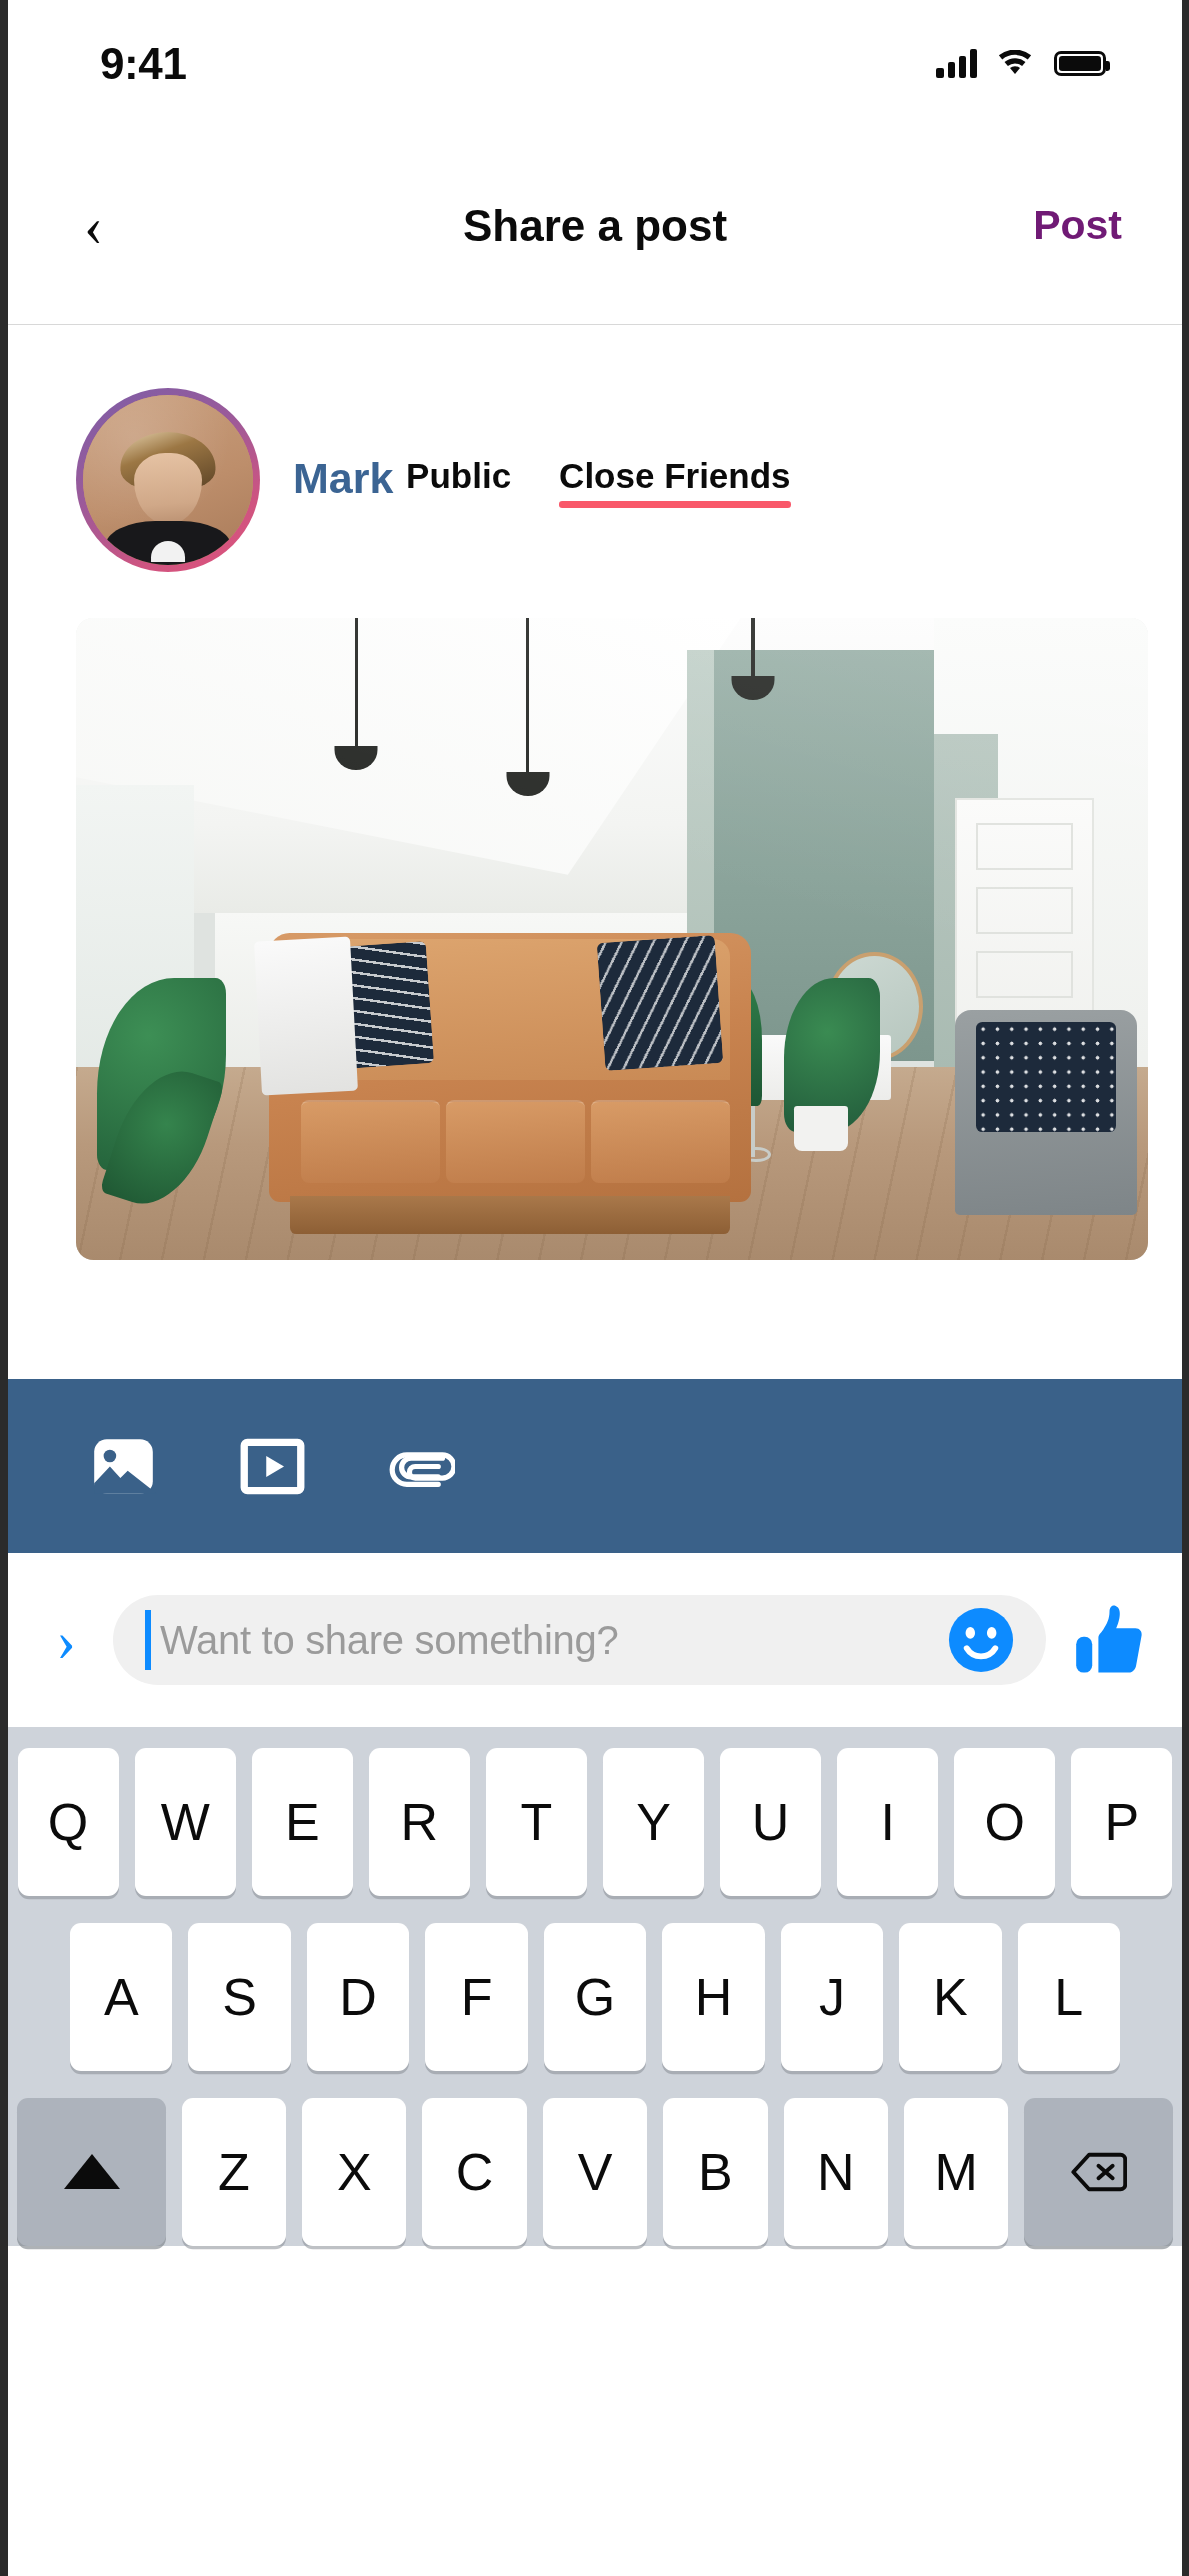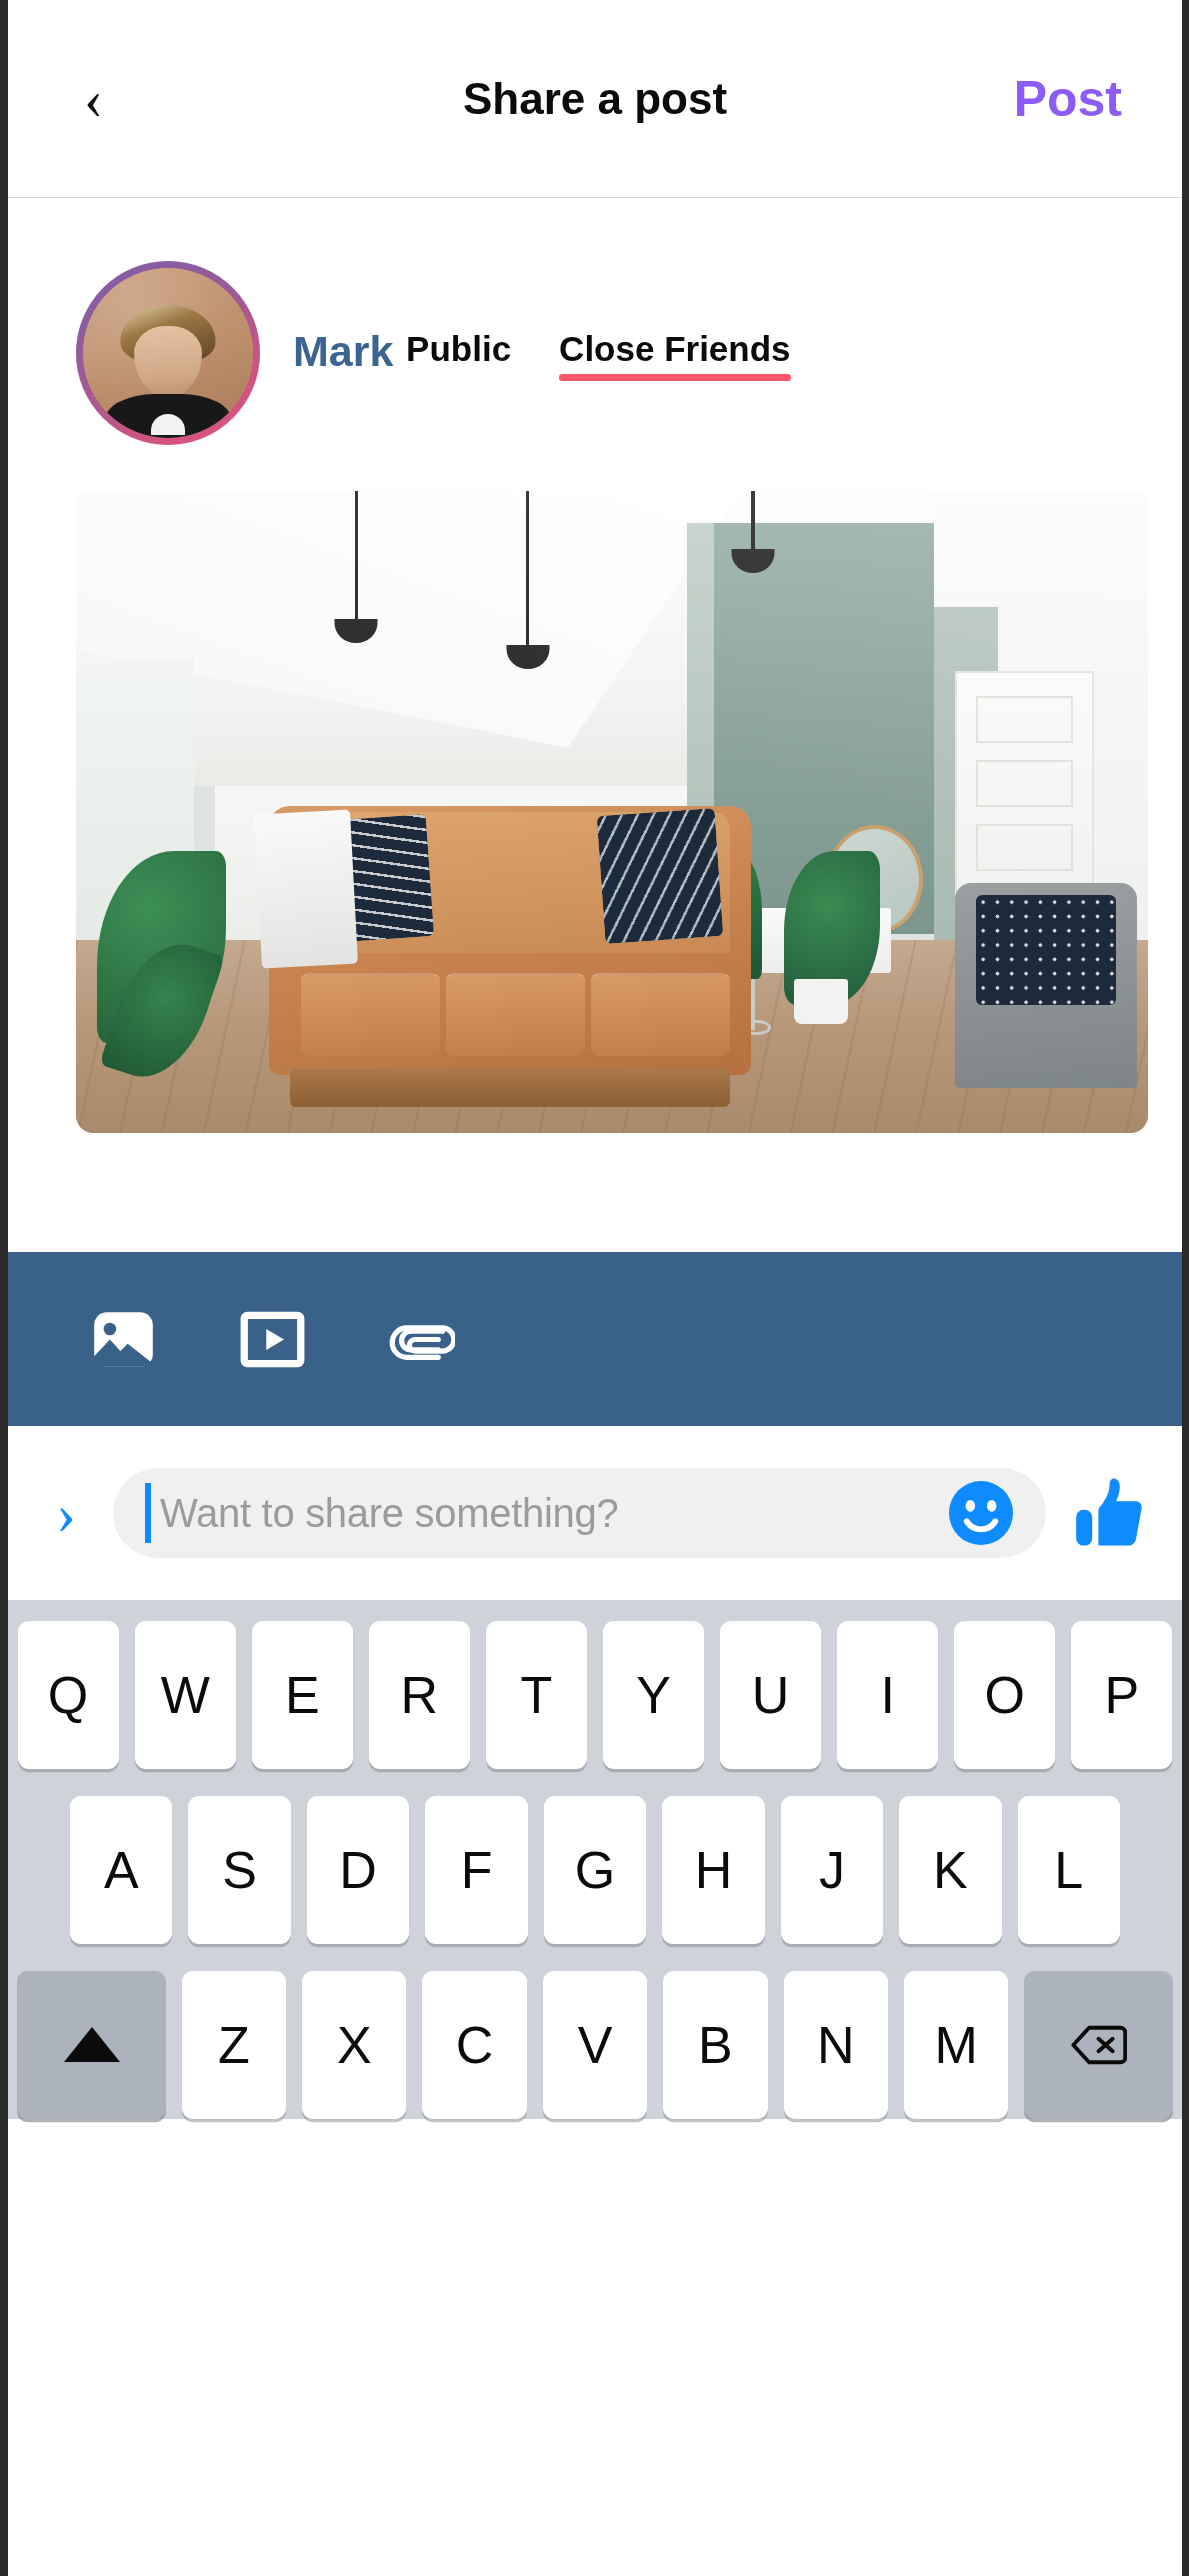--- a/index.html
+++ b/index.html
@@ -65,22 +65,22 @@
     font-size:57px; font-weight:400; color:#0b0b0b;
     line-height:1; cursor:pointer; width:71px;
     font-family:"Liberation Serif", serif;
   }
   .nav-title {
     position:absolute; left:0; right:0; text-align:center;
     font-size:44px; font-weight:700; color:#0b0b0b;
     pointer-events:none;
   }
   .nav-post {
-    margin-left:auto; font-size:50px; font-weight:700;
-    color:#8b5cf6; cursor:pointer; z-index:2;
+    margin-left:auto; font-size:41px; font-weight:700;
+    color:#701a75; cursor:pointer; z-index:2;
   }
 
   
   .composer { padding:63px 68px 0 68px; background:#fff; }
 
   .user-row { display:flex; align-items:center; gap:33px; }
   .avatar-ring {
     width:184px; height:184px; border-radius:50%;
     background:linear-gradient(150deg,#7b5ea7 0%,#9a5a9a 40%,#cf5480 75%,#e0537b 100%);
     padding:7.1px; flex:0 0 auto;
@@ -298,20 +298,39 @@
   }
   .key.wide { flex:1.42; background:#adb3bc; box-shadow:0 3.2px 0 rgba(120,126,134,.6); }
   .key.wide svg { width:57px; height:44px; display:block; }
   .key .tri { width:0;height:0;border-left:28.6px solid transparent;border-right:28.6px solid transparent;border-bottom:35px solid #0b0b0b; }
 </style>
 </head>
 <body>
 
 <div class="phone">
 
+  <div class="statusbar">
+    <div class="status-time">9:41</div>
+    <div class="status-icons">
+      <div class="signal">
+          <i></i>
+          <i></i>
+          <i></i>
+          <i></i>
+        </div>
+      <svg width="36" height="27" viewBox="0 0 46 34">
+        <path d="M23 30.5 16.6 22.8a10 10 0 0 1 12.8 0Z" fill="#0b0b0b"></path>
+        <path d="M9.6 15.2a21 21 0 0 1 26.8 0l-4.3 5.1a14.4 14.4 0 0 0-18.2 0Z" fill="#0b0b0b"></path>
+        <path d="M2.4 6.6a32.4 32.4 0 0 1 41.2 0l-4.3 5.2a25.7 25.7 0 0 0-32.6 0Z" fill="#0b0b0b"></path>
+      </svg>
+      <div class="battery">
+          <span></span>
+        </div>
+    </div>
+  </div>
 
   <div class="navbar">
     <div class="nav-back">‹</div>
     <div class="nav-title">Share a post</div>
     <div class="nav-post">Post</div>
   </div>
 
   <div class="composer">
 
     <div class="user-row">

